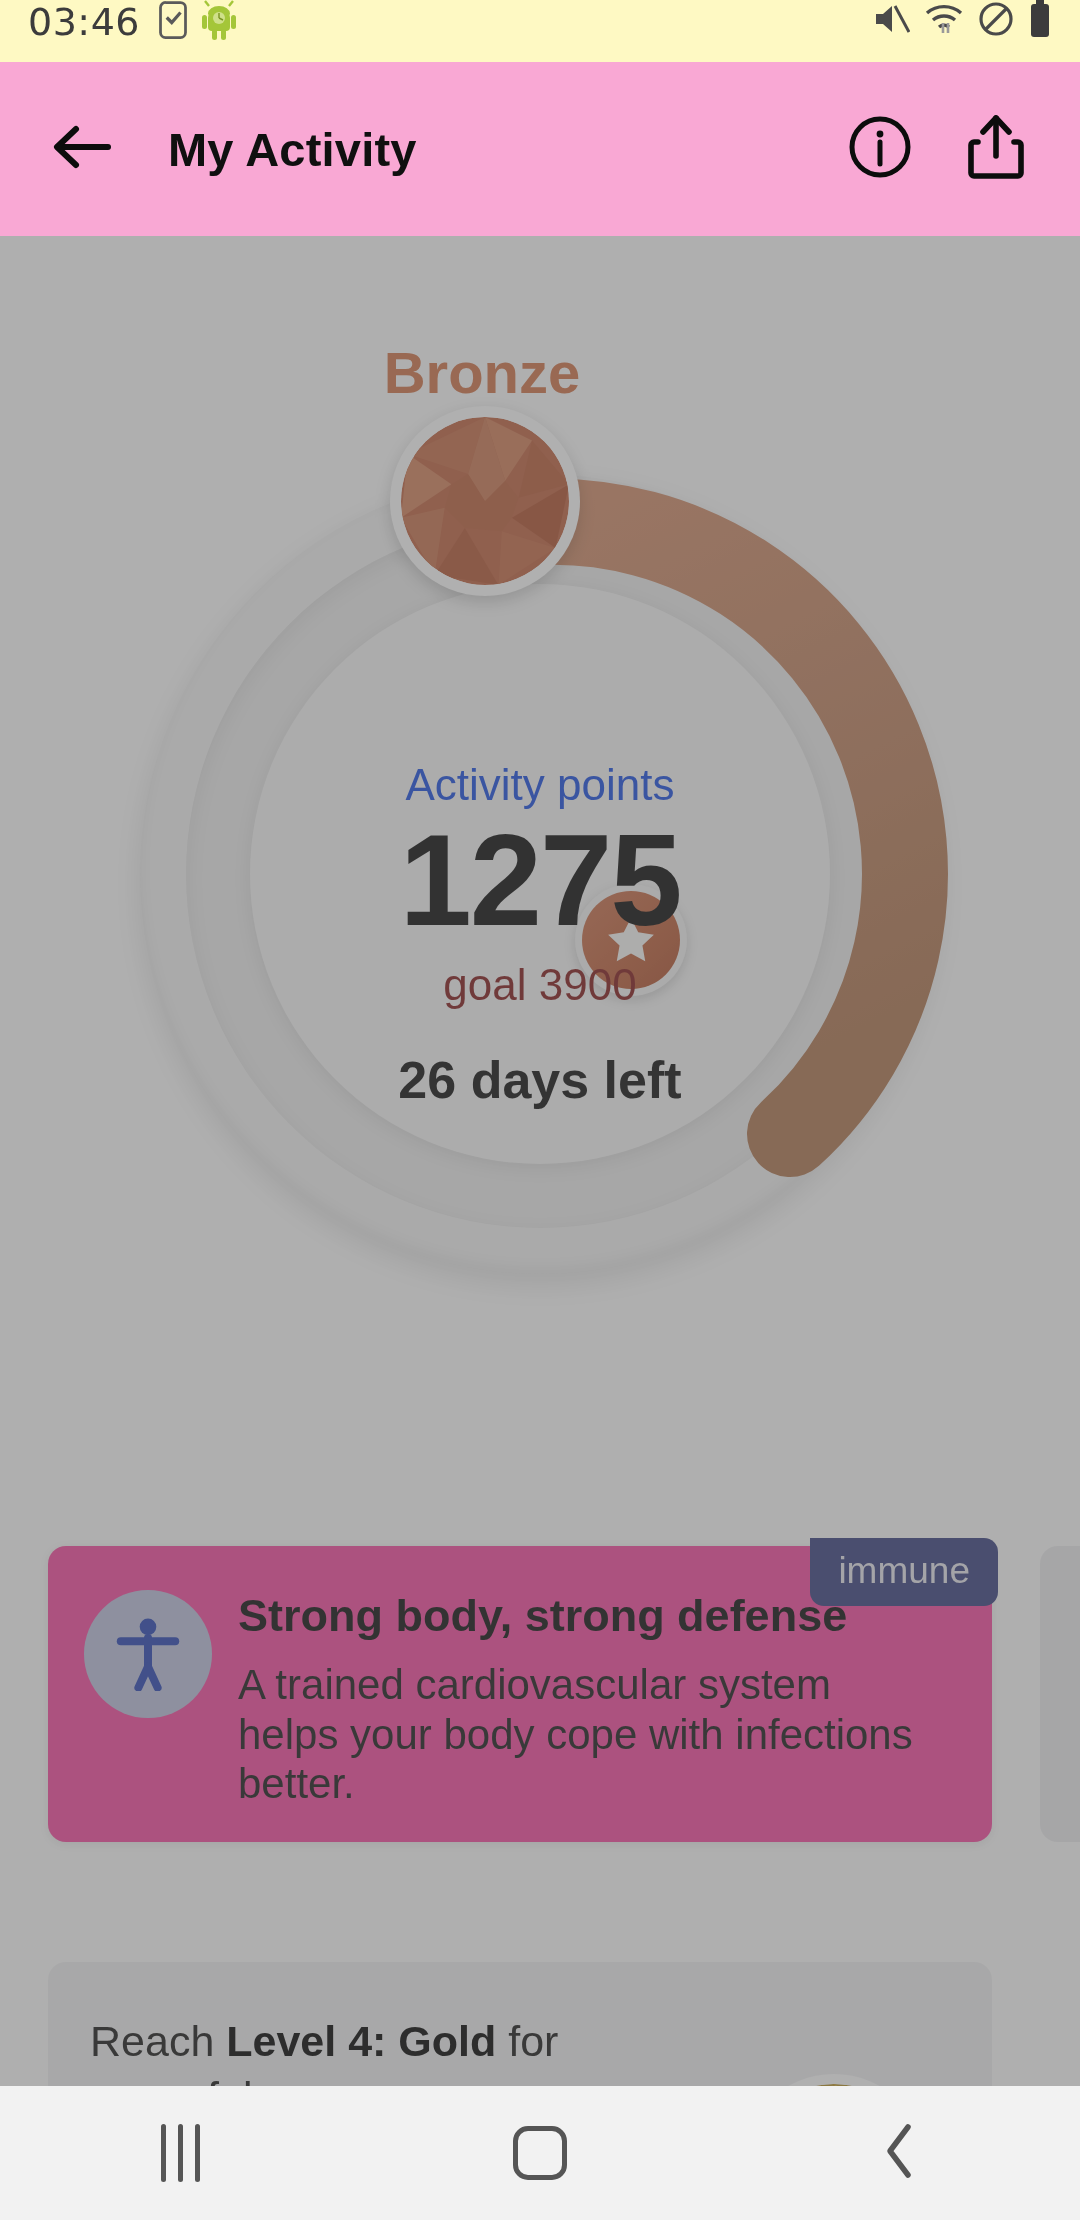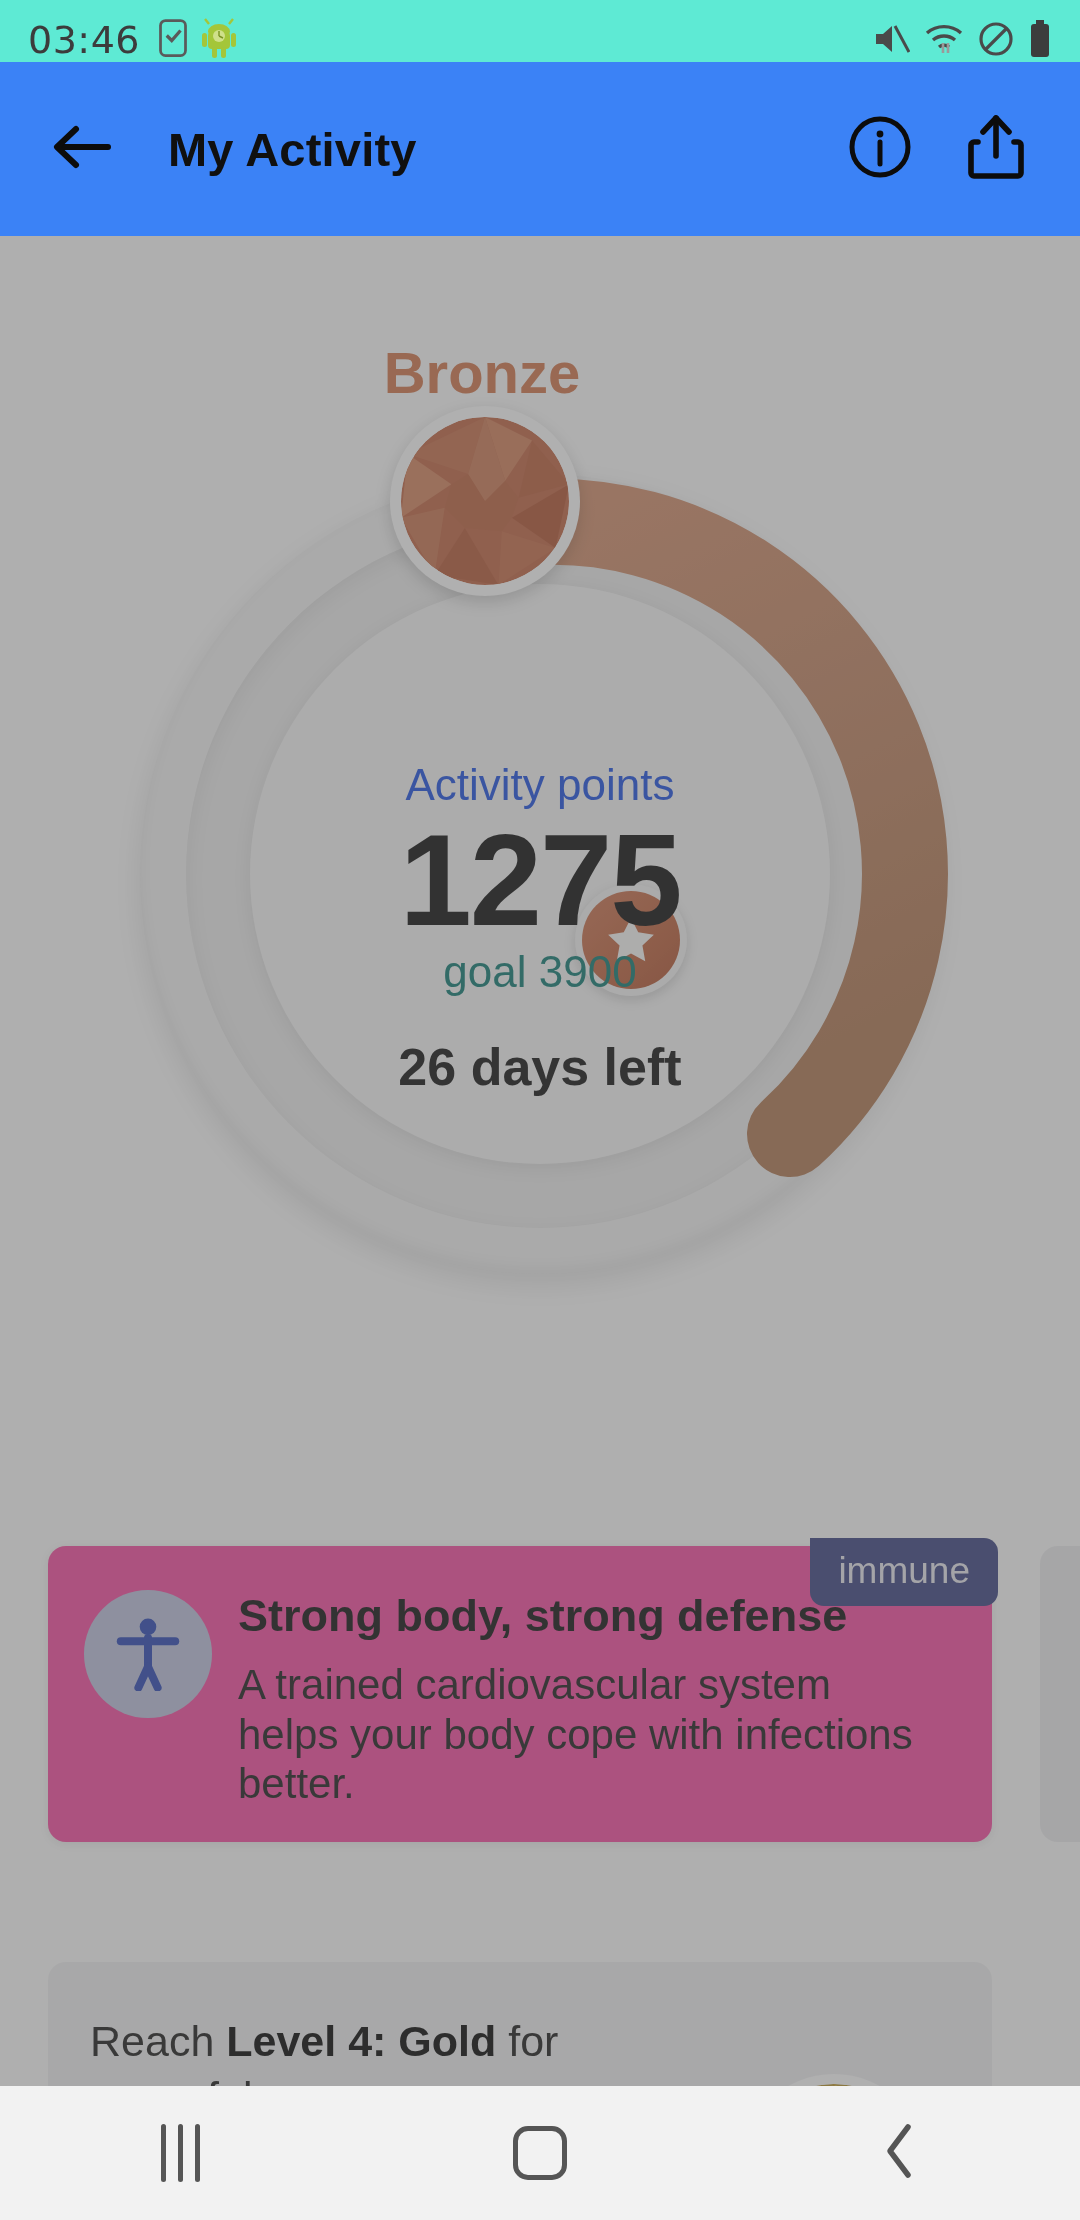--- a/index.html
+++ b/index.html
@@ -7,35 +7,35 @@
   body {
     font-family:"Liberation Sans", sans-serif;
     background:#ffffff;
     overflow:hidden;
     position:relative;
   }
 
   
   .statusbar{
     position:absolute; top:0; left:0; width:1080px; height:62px;
-    background:#5eead4; display:flex; align-items:flex-end;
+    background:#fef9c3; display:flex; align-items:flex-start;
     padding:0 28px; z-index:40;
   }
   .sb-clock{
     font-size:38px; color:#3c3c3c; letter-spacing:.5px;
     font-family:"DejaVu Sans", sans-serif;
   }
   .sb-left-icons{ display:flex; align-items:center; gap:14px; margin-left:18px; }
   .sb-spacer{ flex:1; }
   .sb-right-icons{ display:flex; align-items:center; gap:14px; }
 
   
   .appbar{
     position:absolute; top:62px; left:0; width:1080px; height:174px;
-    background:#3b82f6; display:flex; align-items:center;
+    background:#f9a8d4; display:flex; align-items:center;
     padding:0 46px; z-index:35;
   }
   .appbar .back{ width:74px; height:74px; display:flex; align-items:center; justify-content:center; }
   .appbar .title{
     font-size:47px; font-weight:bold; color:#101010;
     margin-left:48px; letter-spacing:.2px;
   }
   .appbar .ab-spacer{ flex:1; }
   .appbar .ab-action{ width:76px; height:76px; display:flex; align-items:center; justify-content:center; margin-left:40px; }
 
@@ -103,21 +103,21 @@
   
   .ring-center{
     position:absolute; left:50%; transform:translateX(-50%);
     top:760px; width:680px; text-align:center; z-index:10;
   }
   .rc-label{ font-size:44px; color:#1d4ed8; }
   .rc-value{
     font-size:130px; font-weight:bold; color:#0d0d0d;
     line-height:1.02; margin-top:4px; letter-spacing:-2px;
   }
-  .rc-goal{ font-size:44px; color:#0f766e; margin-top:0; }
+  .rc-goal{ font-size:44px; color:#7f1d1d; margin-top:13px; }
   .rc-days{ font-size:52px; font-weight:bold; color:#111; margin-top:40px; }
 
   
   .cards{
     position:absolute; top:1546px; left:0; width:1080px; height:540px; z-index:8;
   }
   .card{
     position:absolute; top:0; left:48px; width:944px; height:296px;
     background:#ec4899; border-radius:18px;
     box-shadow:0 2px 10px rgba(0,0,0,.08);

